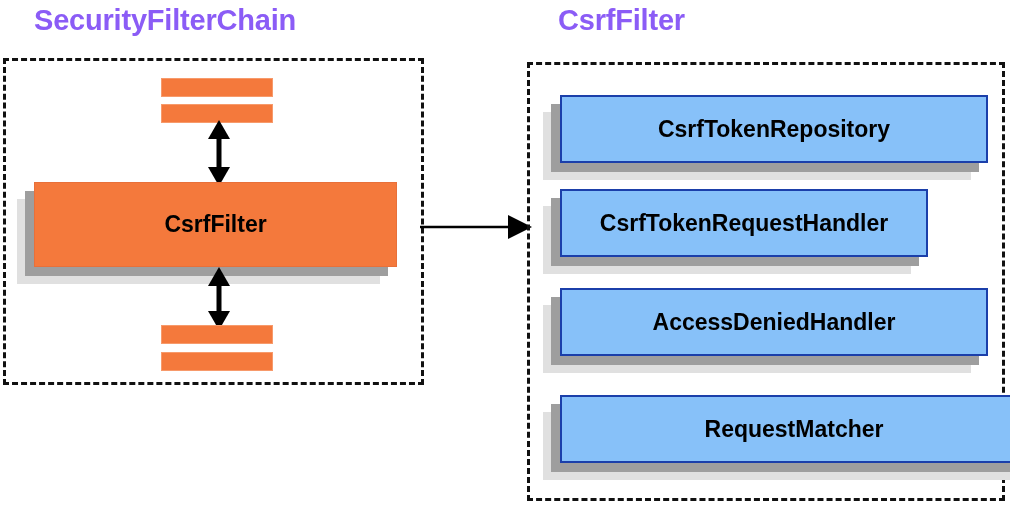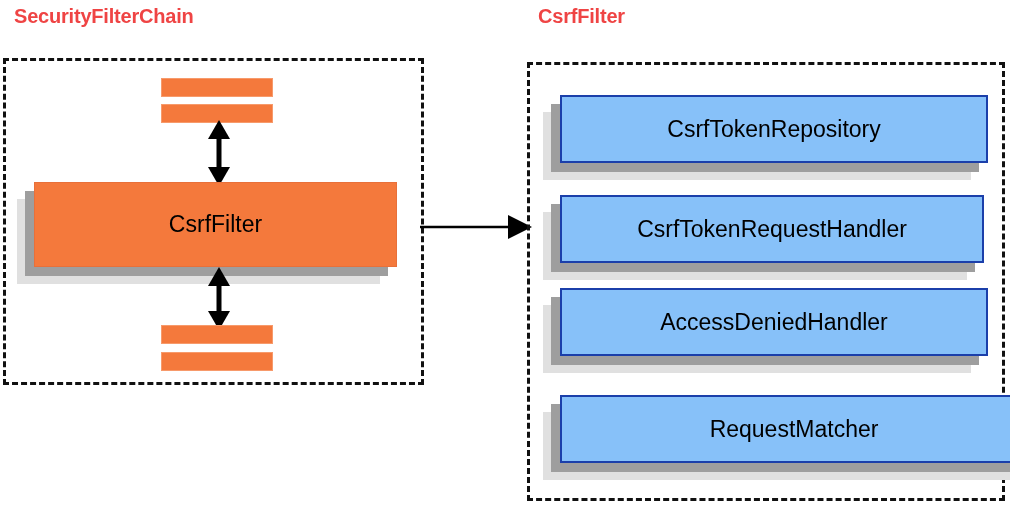--- a/index.html
+++ b/index.html
@@ -14,26 +14,27 @@
     position: relative;
     width: 1010px;
     height: 505px;
     background: #ffffff;
     overflow: hidden;
   }
 
   
   .panel-title {
     position: absolute;
-    font-size: 20px;
+    font-size: 29px;
     font-weight: bold;
-    color: #ef4444;
+    color: #8b5cf6;
     letter-spacing: -0.2px;
     white-space: nowrap;
     line-height: 1;
+    margin-left: 20px;
   }
   #title-left  { left: 14px;  top: 6px; }
   #title-right { left: 538px; top: 6px; }
 
   
   .dashed-box {
     position: absolute;
     border: 3px dashed #111111;
     box-sizing: border-box;
     background: transparent;
@@ -61,21 +62,21 @@
     transform: translate(-9px, 9px);
   }
   .node .face {
     position: absolute;
     left: 0; top: 0;
     width: 100%; height: 100%;
     box-sizing: border-box;
     display: flex;
     align-items: center;
     justify-content: center;
-    font-weight: normal;
+    font-weight: bold;
     color: #000000;
     white-space: nowrap;
   }
   .node.orange .face {
     background: #f4793c;
     border: 1px solid #e8703a;
     font-size: 23px;
   }
   .node.blue .face {
     background: #87c1f9;
@@ -138,21 +139,21 @@
   <div class="panel-title" id="title-right">CsrfFilter</div>
 
   <div class="dashed-box" id="csrf-box"></div>
 
   <div class="node blue" style="left:560px; top:95px; width:428px; height:68px;">
     <div class="shadow-far"></div>
     <div class="shadow-near"></div>
     <div class="face">CsrfTokenRepository</div>
   </div>
 
-  <div class="node blue" style="left:560px; top:195px; width:424px; height:68px;text-align:right;">
+  <div class="node blue" style="left:560px; top:189px; width:368px; height:68px;text-align:right;">
     <div class="shadow-far"></div>
     <div class="shadow-near"></div>
     <div class="face">CsrfTokenRequestHandler</div>
   </div>
 
   <div class="node blue" style="left:560px; top:288px; width:428px; height:68px;">
     <div class="shadow-far"></div>
     <div class="shadow-near"></div>
     <div class="face">AccessDeniedHandler</div>
   </div>

